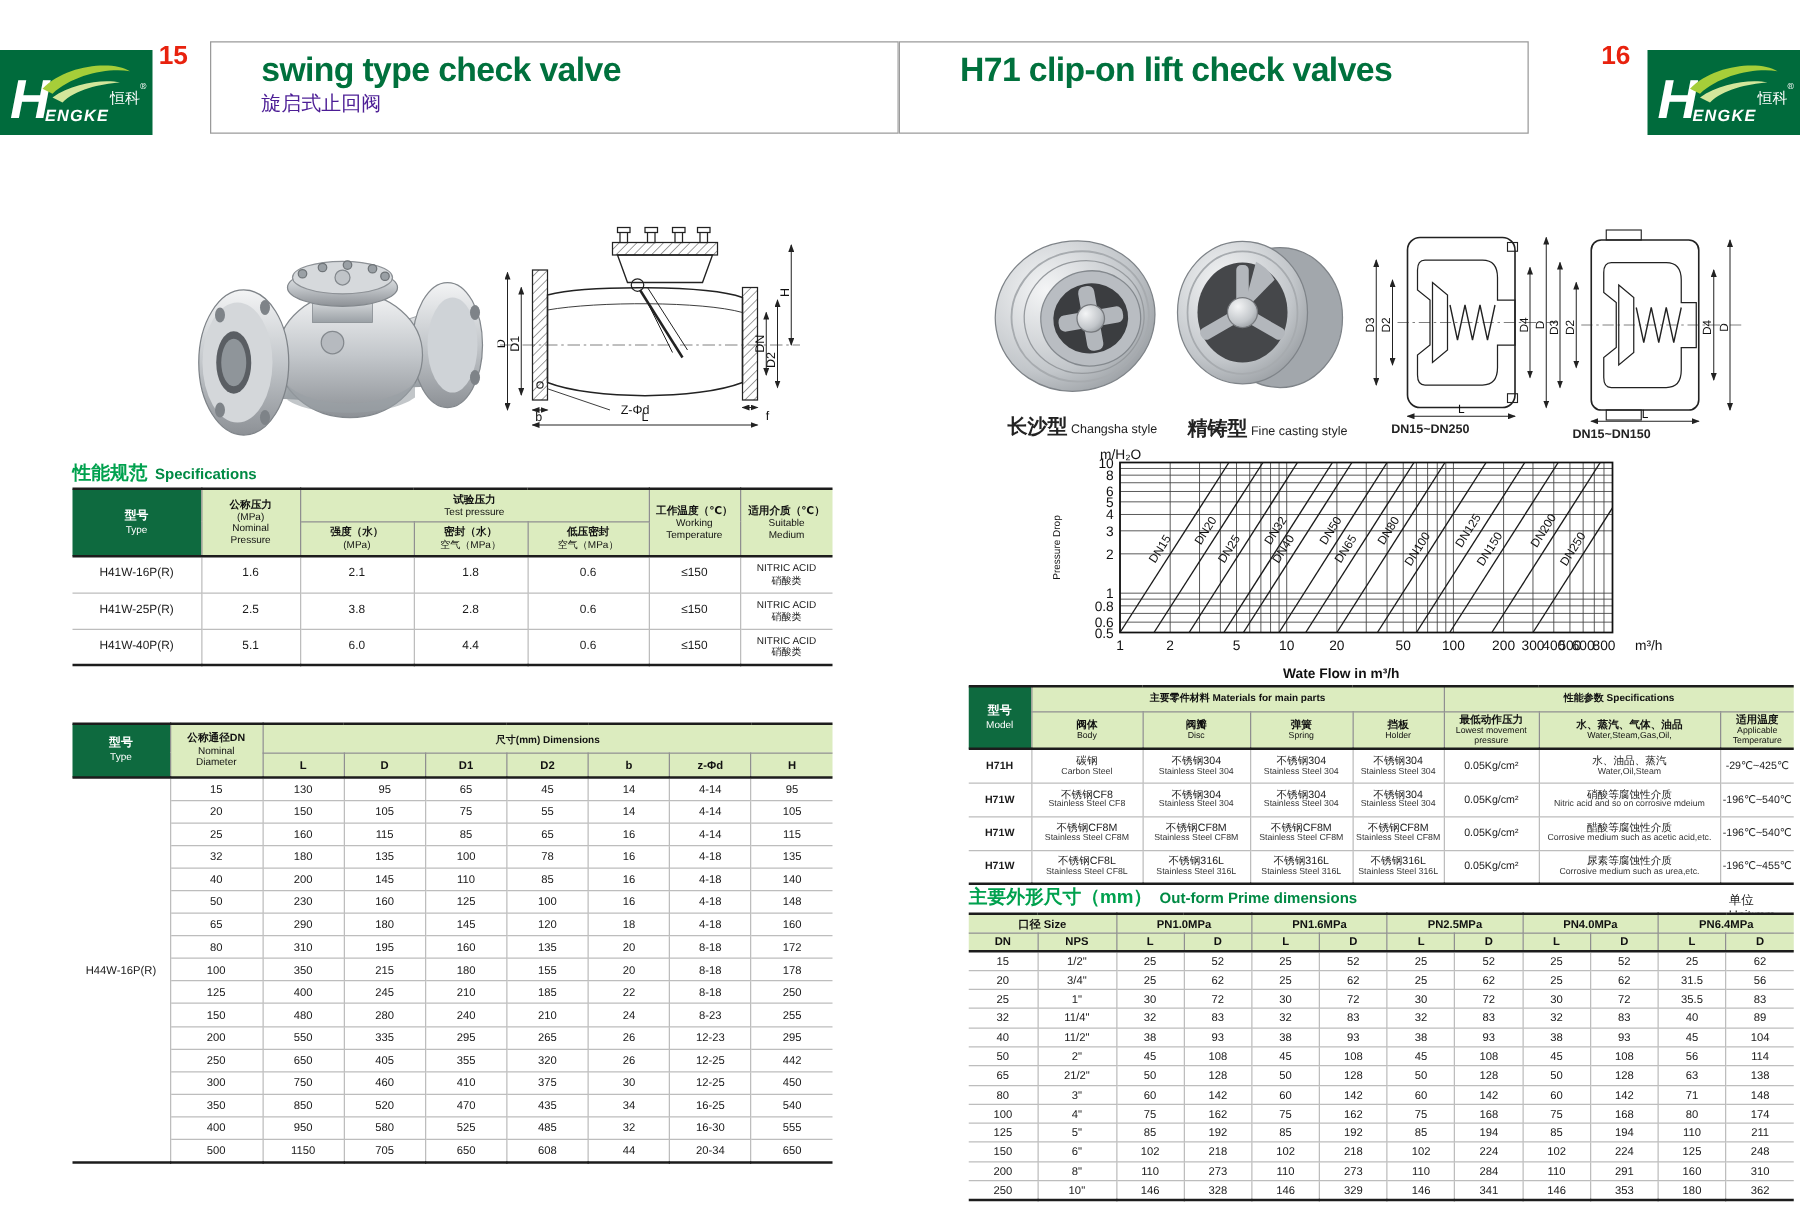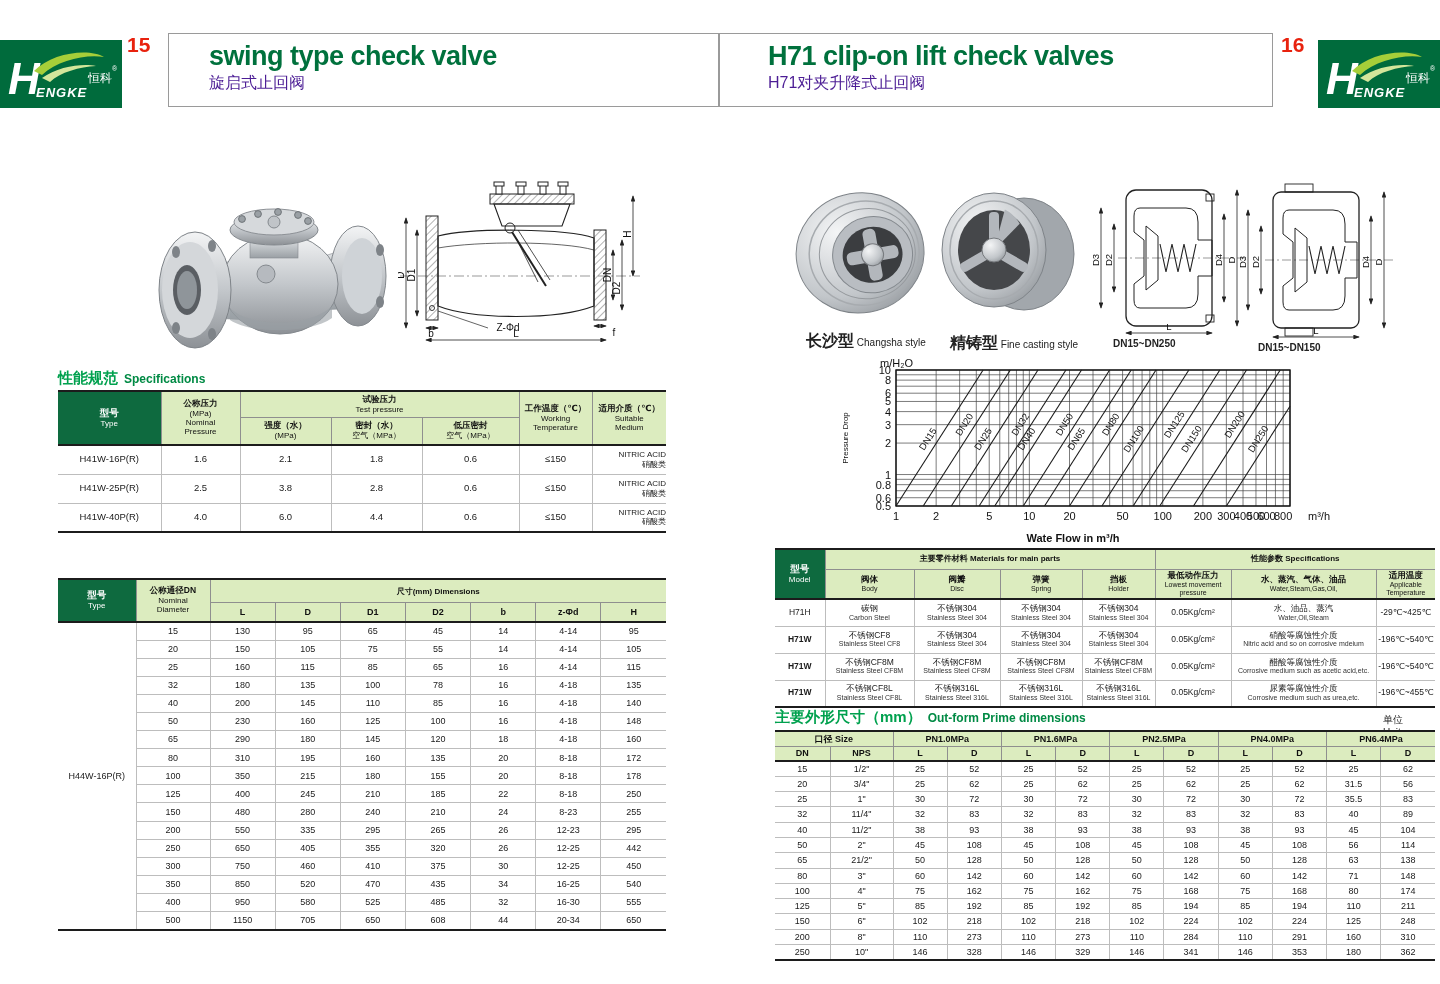--- a/index.html
+++ b/index.html
@@ -5,21 +5,21 @@
   html,body{margin:0;padding:0;background:#fff;}
   .sheet{position:relative;width:1440px;height:984px;background:#fff;overflow:hidden;
          font-family:"Liberation Sans","DejaVu Sans",sans-serif;color:#1a1a1a;}
   
   .logo-box{position:absolute;top:40px;width:122px;height:68px;background:#006b3c;}
   .logo-box.left{left:0;} .logo-box.right{left:1318px;}
   .page-num{position:absolute;top:33px;font-size:21px;font-weight:bold;color:#e8220e;}
   .page-num.left{left:127px;} .page-num.right{left:1281px;}
   .title-box{position:absolute;top:33px;height:74px;border:1px solid #9a9a9a;box-sizing:border-box;background:#fff;}
   .title-box.left{left:168px;width:551px;padding:8px 0 0 40px;}
-  .title-box.right{left:719px;width:554px;padding:8px 16px 0 48px;}
+  .title-box.right{left:719px;width:504px;padding:8px 16px 0 48px;}
   .title-en{font-size:27px;font-weight:bold;color:#00713d;letter-spacing:-0.5px;line-height:1.1;}
   .title-zh{font-size:16px;color:#4c1d95;margin-top:1px;}
   
   .sec-title{position:absolute;white-space:nowrap;}
   .sec-zh{font-size:15px;font-weight:bold;color:#00a14e;}
   .sec-en{font-size:12px;font-weight:bold;color:#008a44;margin-left:6px;}
   .unit-note{position:absolute;font-size:10px;color:#222;}
   
   table.tbl{border-collapse:collapse;table-layout:fixed;border-top:2px solid #1c1c1c;
             border-bottom:2px solid #1c1c1c;background:#fff;}
@@ -30,21 +30,21 @@
   .tbl th:first-child,.tbl td:first-child{border-left:0;}
   .tbl th:last-child,.tbl td:last-child{border-right:0;}
   .hdr-dark{background:#0e6a3f !important;color:#fff !important;border-color:#0e6a3f #8f8f8f #0e6a3f #0e6a3f !important;}
   .zh9{font-size:9.5px;} .zh8{font-size:8.5px;} .en8{font-size:8px;font-weight:normal;}
   .en8b{font-size:8px;}
   #spec-table{position:absolute;left:58px;top:390px;width:608px;font-size:9.5px;}
   #dims-table{position:absolute;left:58px;top:578px;width:608px;font-size:9px;}
   #mats-table{position:absolute;left:775px;top:548px;width:660px;font-size:8.5px;}
   #outform-table{position:absolute;left:775px;top:730px;width:660px;font-size:9px;}
   .type-cell{font-size:9px;border-bottom:0 !important;}
-  .two-line div{line-height:1.2;text-align:right;}
+  .two-line div{line-height:1.2;}
   
   .abs{position:absolute;}
   .caption{position:absolute;font-size:10px;color:#222;white-space:nowrap;}
   .caption b{font-size:16px;}
   .chart-wrap{position:absolute;left:838px;top:358px;width:592px;height:190px;}
 </style>
 </head>
 <body>
 
 <div class="sheet">
@@ -59,21 +59,20 @@
       <text x="112" y="31" font-size="7" fill="#fff">®</text>
     </svg>
   </div>
   <div class="page-num left">15</div>
   <div class="title-box left">
     <div class="title-en">swing type check valve</div>
     <div class="title-zh">旋启式止回阀</div>
   </div>
   <div class="title-box right">
     <div class="title-en">H71 clip-on lift check valves</div>
-    <div class="title-zh">H71对夹升降式止回阀</div>
   </div>
   <div class="page-num right">16</div>
   <div class="logo-box right">
     <svg width="122" height="68" viewBox="0 0 122 68">
       <text x="8" y="54" font-size="44" font-weight="bold" font-style="italic" fill="#fff" font-family="Liberation Sans,sans-serif">H</text>
       <path d="M34,31 C52,12 90,8 104,17 C86,14 58,20 42,35 Z" fill="#a6ce39"></path>
       <path d="M42,38 C58,26 84,23 96,26 C80,27 60,32 50,42 Z" fill="#d3e69b"></path>
       <text x="36" y="57" font-size="13" font-weight="bold" font-style="italic" fill="#fff" letter-spacing="1">ENGKE</text>
       <text x="88" y="42" font-size="12" fill="#fff">恒科</text>
       <text x="112" y="31" font-size="7" fill="#fff">®</text>
@@ -253,21 +252,21 @@
           <td>2.8</td>
           <td>0.6</td>
           <td>≤150</td>
           <td class="two-line">
             <div style="font-size: 8px;">NITRIC ACID</div>
             <div style="font-size: 8px;">硝酸类</div>
           </td>
         </tr>
         <tr style="height: 29px;">
           <td>H41W-40P(R)</td>
-          <td>4.0</td>
+          <td>5.1</td>
           <td>6.0</td>
           <td>4.4</td>
           <td>0.6</td>
           <td>≤150</td>
           <td class="two-line">
             <div style="font-size: 8px;">NITRIC ACID</div>
             <div style="font-size: 8px;">硝酸类</div>
           </td>
         </tr>
       </tbody>
@@ -722,21 +721,21 @@
             <div class="en8" style="font-size: 7px;">Water,Steam,Gas,Oil,</div>
           </th>
           <th>
             <div class="zh8">适用温度</div>
             <div class="en8" style="font-size: 7px;">Applicable Temperature</div>
           </th>
         </tr>
     </thead>
     <tbody id="mats-tbody">
         <tr style="height: 27px;">
-          <td style="font-weight: normal;">H71H</td>
+          <td style="font-weight: bold;">H71H</td>
           <td>
             <div style="font-size: 8.5px;">碳钢</div>
             <div style="font-size: 7px; color: rgb(51, 51, 51);">Carbon Steel</div>
           </td>
           <td>
             <div style="font-size: 8.5px;">不锈钢304</div>
             <div style="font-size: 7px; color: rgb(51, 51, 51);">Stainless Steel 304</div>
           </td>
           <td>
             <div style="font-size: 8.5px;">不锈钢304</div>

